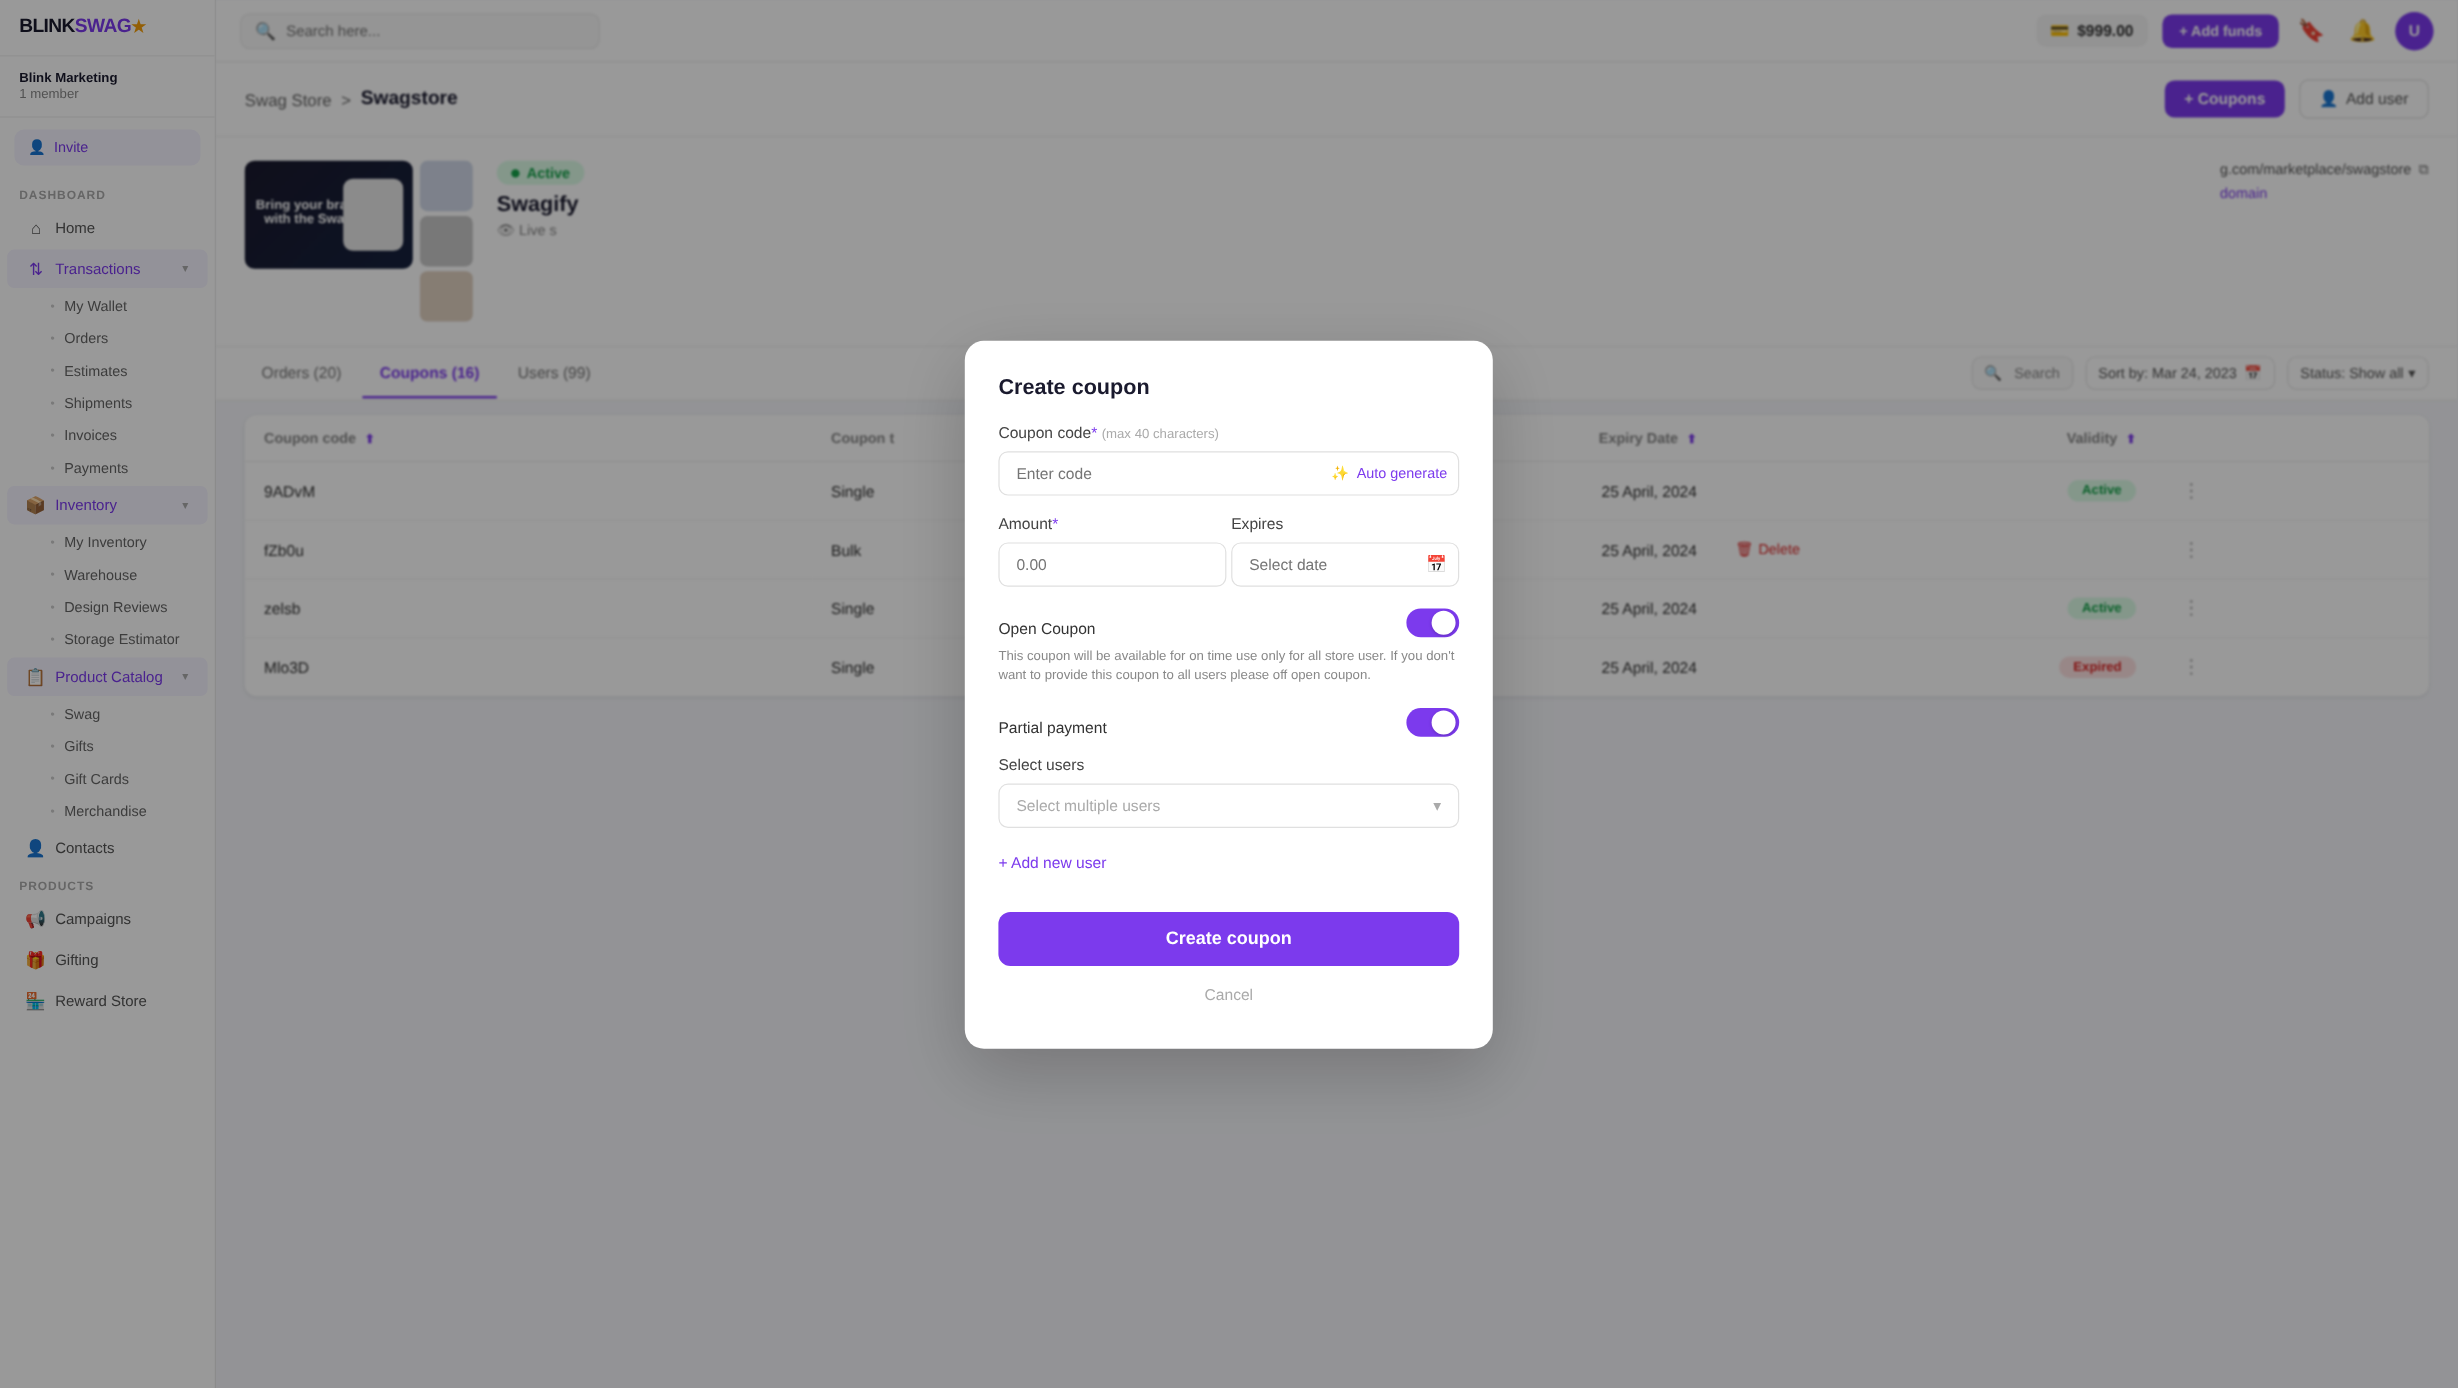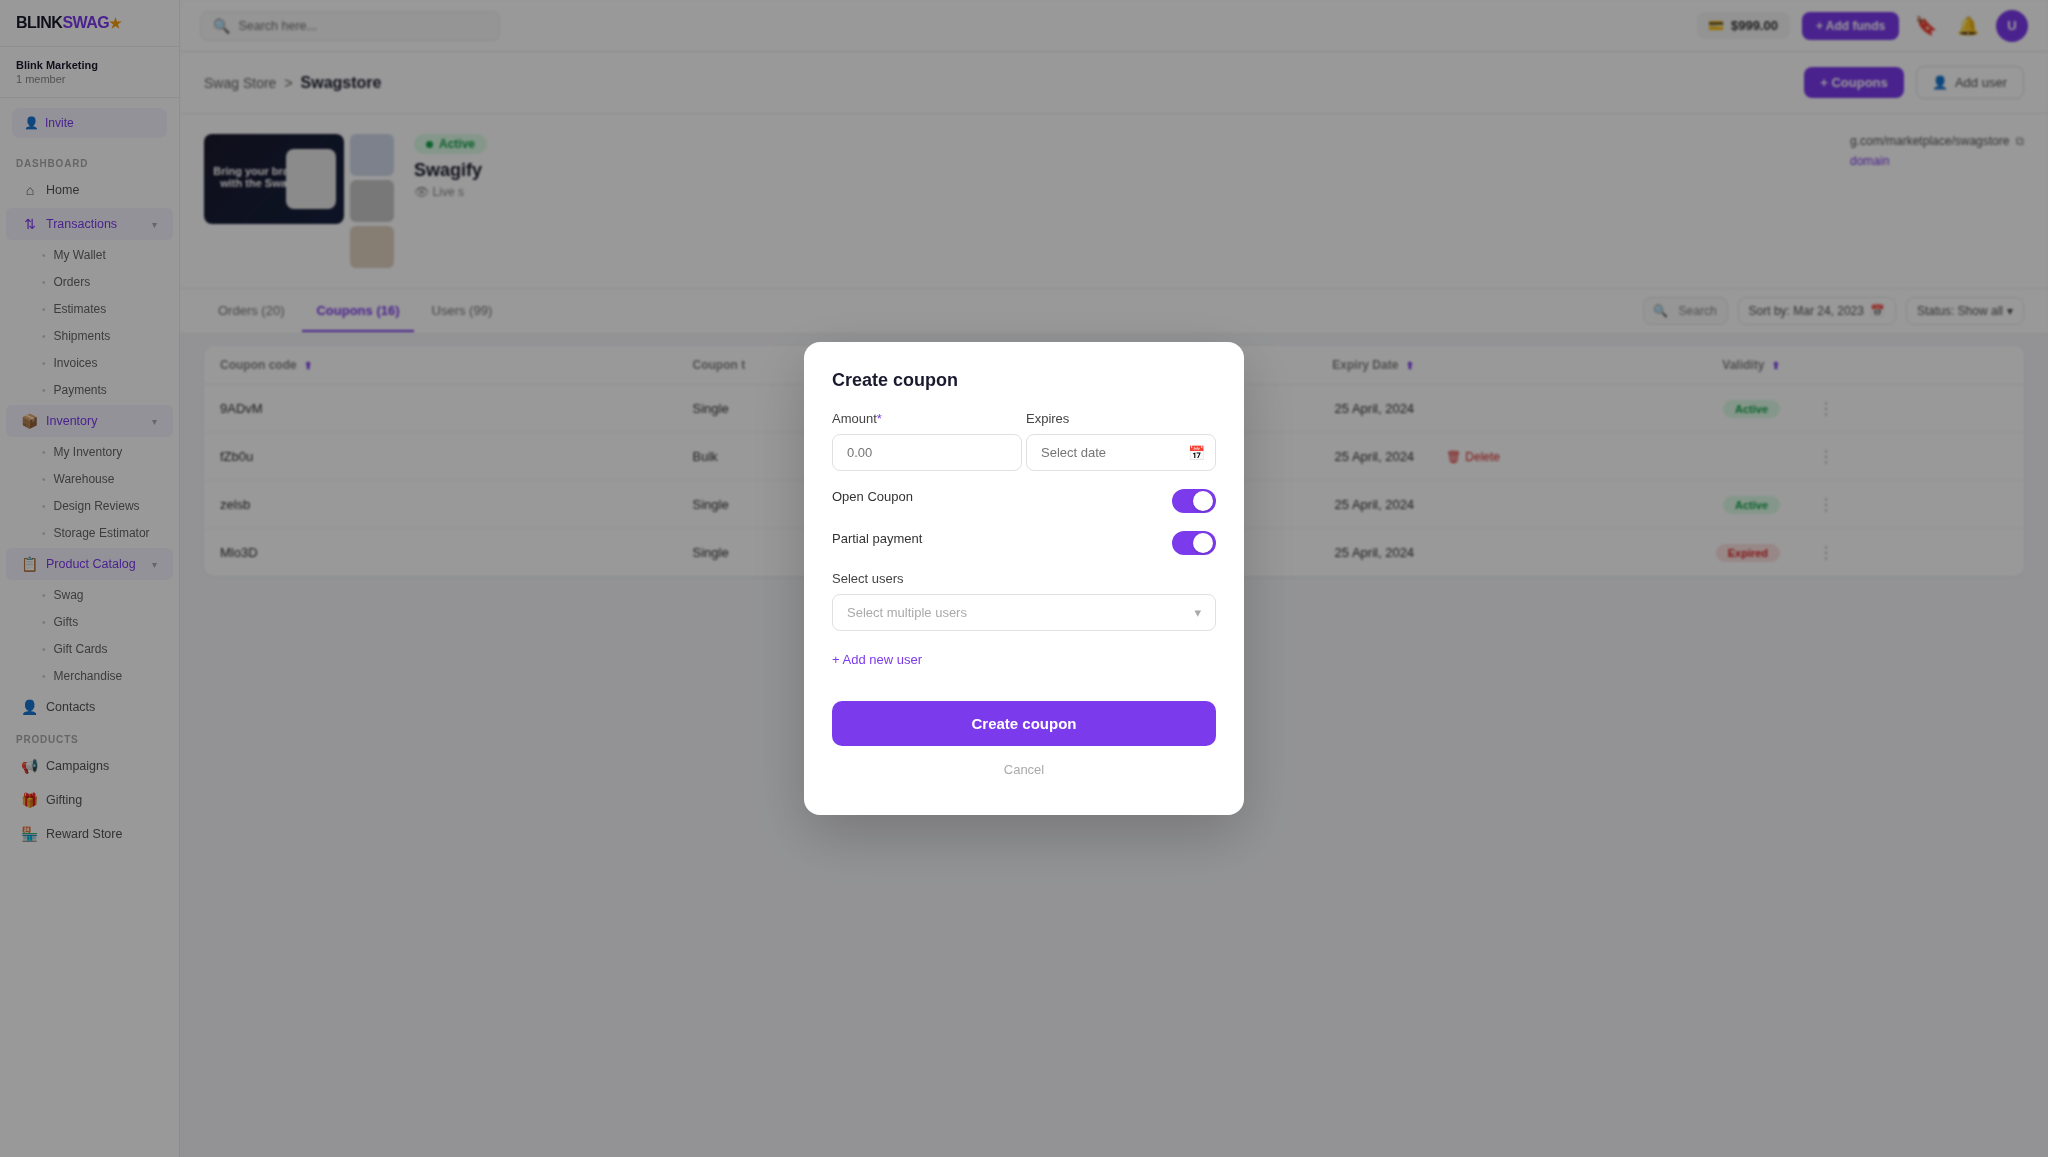--- a/index.html
+++ b/index.html
@@ -92,21 +92,21 @@
     .checkbox-checked::after { content: '✓'; color: white; font-size: 11px; font-weight: 700; }
     .checkbox-unchecked { width: 18px; height: 18px; background: #fff; border: 2px solid #d0d0d0; border-radius: 4px; flex-shrink: 0; }
     .form-input { width: 100%; border: 1px solid #e0e0e0; border-radius: 8px; padding: 10px 14px; font-size: 13px; color: #aaa; outline: none; background: #fff; }
     .input-with-btn { position: relative; display: flex; align-items: center; }
     .input-with-btn .form-input { flex: 1; padding-right: 120px; }
     .auto-generate-btn { position: absolute; right: 10px; display: flex; align-items: center; gap: 6px; font-size: 12px; color: #7c3aed; font-weight: 500; cursor: pointer; background: none; border: none; }
     .two-col { display: grid; grid-template-columns: 1fr 1fr; gap: 4px; margin-top: 16px; }
     .date-input-wrap { position: relative; display: flex; align-items: center; }
     .date-input-wrap .form-input { padding-right: 36px; color: #aaa; }
     .date-icon { position: absolute; right: 10px; color: #aaa; font-size: 14px; cursor: pointer; }
-    .toggle-row { display: flex; align-items: flex-start; justify-content: space-between; margin-top: 18px; margin-bottom: 8px; }
+    .toggle-row { display: flex; align-items: flex-end; justify-content: space-between; margin-top: 18px; margin-bottom: 8px; }
     .toggle-label { font-size: 13px; font-weight: 500; color: #333; }
     .toggle { width: 44px; height: 24px; border-radius: 12px; background: #7c3aed; display: flex; align-items: center; padding: 2px 3px; cursor: pointer; position: relative; }
     .toggle-off { background: #7c3aed; }
     .toggle-knob { width: 20px; height: 20px; background: white; border-radius: 50%; box-shadow: 0 1px 3px rgba(0,0,0,0.2); margin-left: auto; }
     .toggle-hint { font-size: 11px; color: #888; line-height: 1.5; margin-bottom: 16px; }
     .select-users-wrap { position: relative; text-align: center; }
     .select-users { width: 100%; border: 1px solid #e0e0e0; border-radius: 8px; padding: 10px 14px; font-size: 13px; color: #aaa; background: #fff; display: flex; align-items: center; justify-content: space-between; cursor: pointer; }
     .add-user-link { color: #7c3aed; font-size: 13px; font-weight: 500; cursor: pointer; margin-top: 21px; display: inline-block; }
     .create-btn { width: 100%; background: #7c3aed; color: white; border: none; border-radius: 10px; padding: 14px; font-size: 15px; font-weight: 600; cursor: pointer; margin-top: 20px; }
     .cancel-btn { width: 100%; background: none; border: none; color: #aaa; font-size: 13px; cursor: pointer; padding: 10px; margin-top: 6px; }
@@ -351,20 +351,32 @@
   </div>
 </div>
 
 <div class="overlay">
   <div class="modal">
     <h2 class="modal-title">Create coupon</h2>
 
     
 
     
+    <div class="section-spacer">
+      <label class="form-label">
+        <span>Coupon code</span><span class="req">*</span> <span class="hint">(max 40 characters)</span>
+      </label>
+      <div class="input-with-btn">
+        <input class="form-input" type="text" placeholder="Enter code" style="">
+        <button class="auto-generate-btn">
+          <span>✨</span>
+          <span>Auto generate</span>
+        </button>
+      </div>
+    </div>
 
     
     <div class="two-col">
       <div>
         <label class="form-label">
           <span>Amount</span><span class="req">*</span>
         </label>
         <input class="form-input" type="text" placeholder="0.00" style="">
       </div>
       <div>
@@ -376,20 +388,21 @@
       </div>
     </div>
 
     
     <div class="toggle-row">
       <span class="toggle-label">Open Coupon</span>
       <div class="toggle toggle-off">
         <div class="toggle-knob"></div>
       </div>
     </div>
+    <p class="toggle-hint">This coupon will be available for on time use only for all store user. If you don't want to provide this coupon to all users please off open coupon.</p>
 
     
     <div class="toggle-row">
       <span class="toggle-label">Partial payment</span>
       <div class="toggle" style="background:#7c3aed;">
         <div class="toggle-knob"></div>
       </div>
     </div>
 
     

